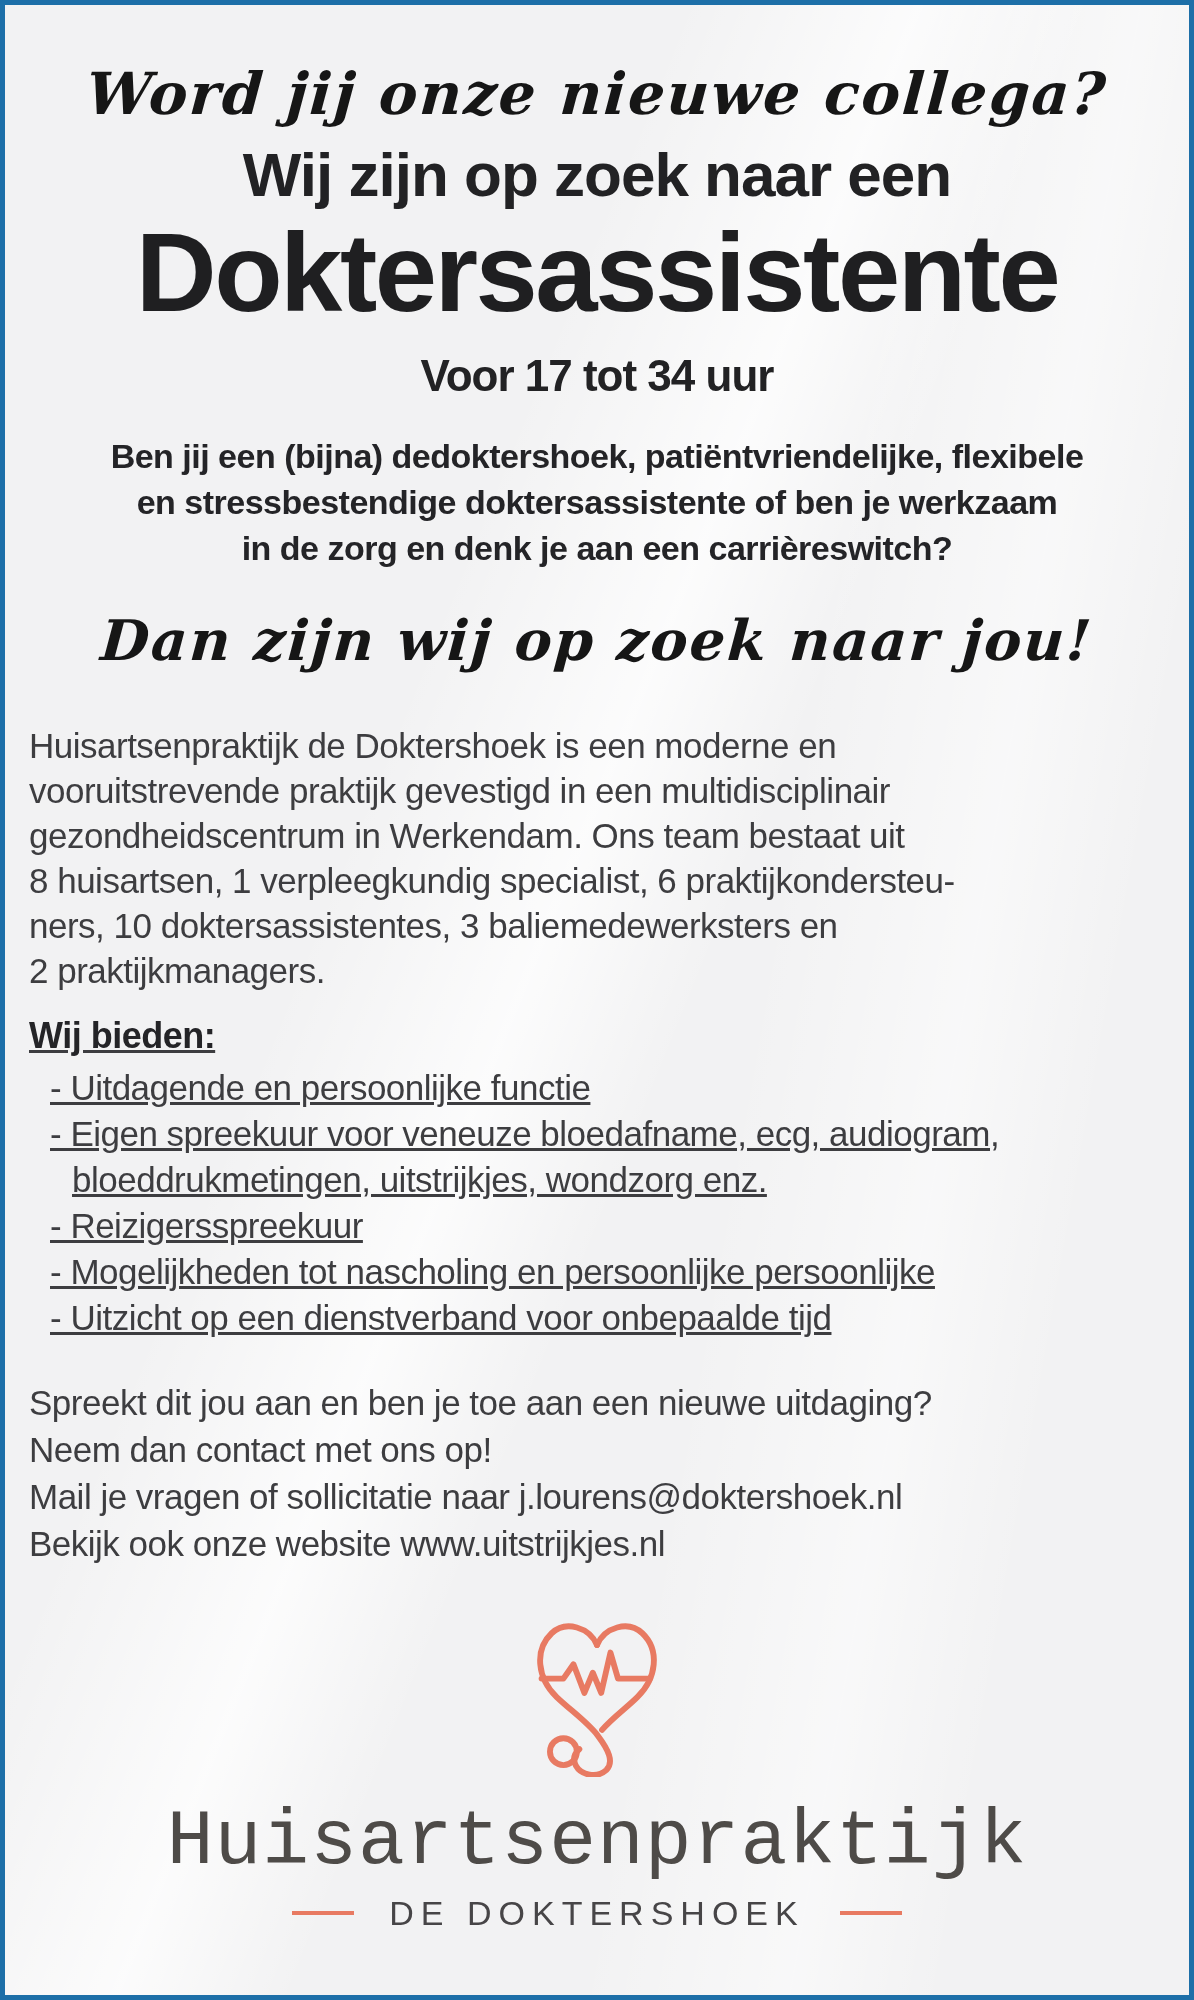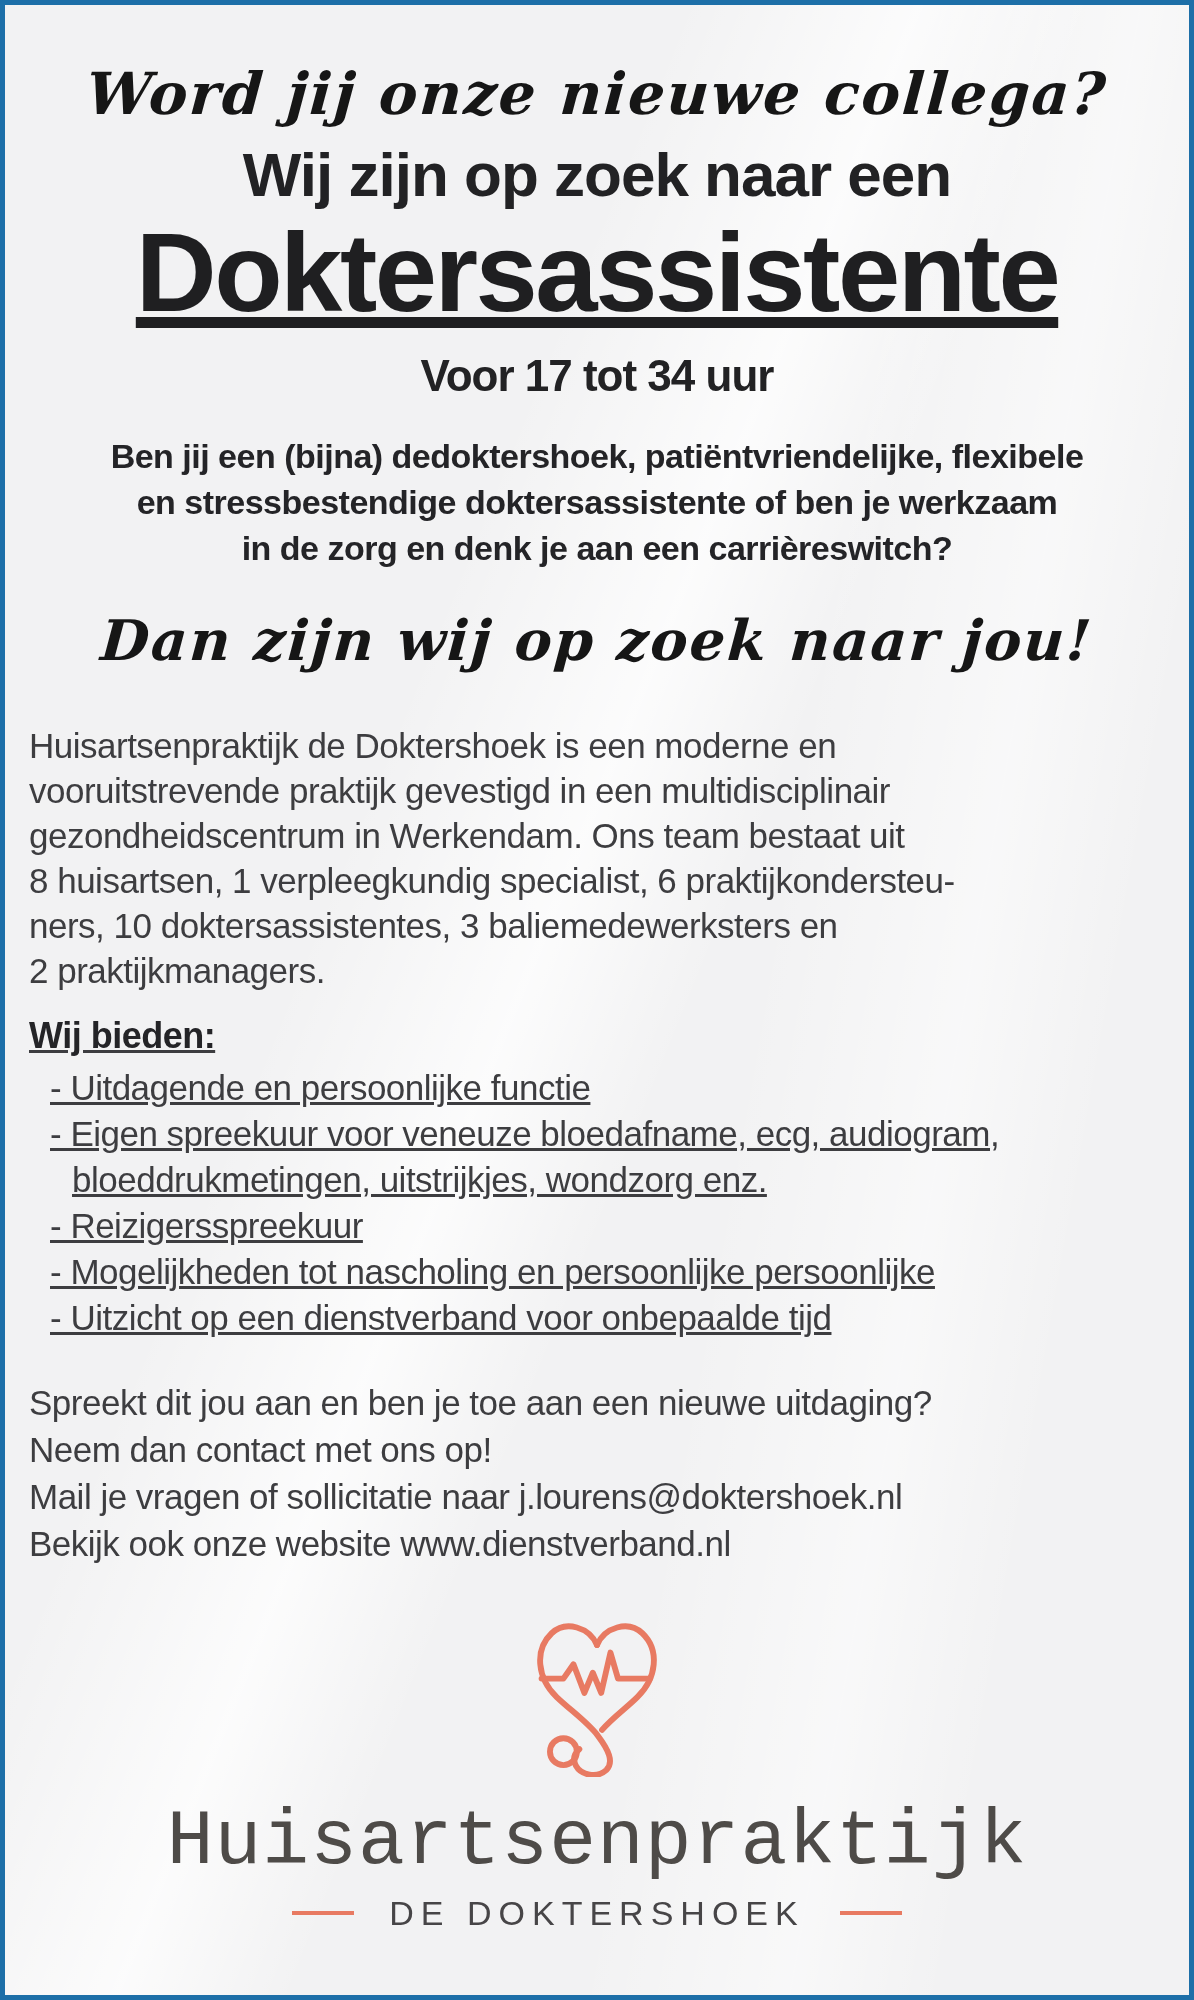--- a/index.html
+++ b/index.html
@@ -41,21 +41,20 @@
     color: #222224;
     text-align: center;
   }
   .job-title {
     margin: 16px 0 0 0;
     font-size: 112px;
     line-height: 112px;
     font-weight: 800;
     letter-spacing: -2.5px;
     color: #1f1f21;
-    text-decoration: underline;
   }
   .hours {
     margin-top: 24px;
     font-size: 44px;
     line-height: 46px;
     font-weight: 700;
     letter-spacing: -1px;
     color: #222224;
   }
   .pitch {
@@ -169,21 +168,21 @@
           <div class="offer-item">- Reizigersspreekuur</div>
           <div class="offer-item">- Mogelijkheden tot nascholing en persoonlijke persoonlijke</div>
           <div class="offer-item">- Uitzicht op een dienstverband voor onbepaalde tijd</div>
         </div>
     </section>
 
     <section class="contact">
       <div class="contact-line">Spreekt dit jou aan en ben je toe aan een nieuwe uitdaging?</div>
       <div class="contact-line">Neem dan contact met ons op!</div>
       <div class="contact-line"><span>Mail je vragen of sollicitatie naar </span><span class="plain-link">j.lourens@doktershoek.nl</span></div>
-      <div class="contact-line"><span>Bekijk ook onze website </span><span class="plain-link">www.dienstverband.nl</span></div>
+      <div class="contact-line"><span>Bekijk ook onze website </span><span class="plain-link">www.uitstrijkjes.nl</span></div>
     </section>
 
     <footer class="footer">
       <div class="logo-icon-wrap">
         <svg width="168" height="180" viewBox="0 0 200 214" fill="none" stroke="currentColor" stroke-width="7" stroke-linecap="round" stroke-linejoin="round">
           <path d="M100 57 C 91 36, 63 27, 46 43 C 25 63, 29 97, 52 119 C 70 136, 90 150, 101 165 C 113 181, 121 196, 111 206 C 100 216, 81 212, 75 201 C 71 193, 73 186, 79 181"></path>
           <path d="M100 57 C 109 36, 137 27, 154 43 C 175 63, 171 97, 148 119 C 136 131, 118 144, 106 158"></path>
           <circle cx="60" cy="184" r="16"></circle>
           <path d="M34 97 H60 L72 80 L85 114 L95 90 L105 114 L116 66 L125 97 H163"></path>
         </svg>

